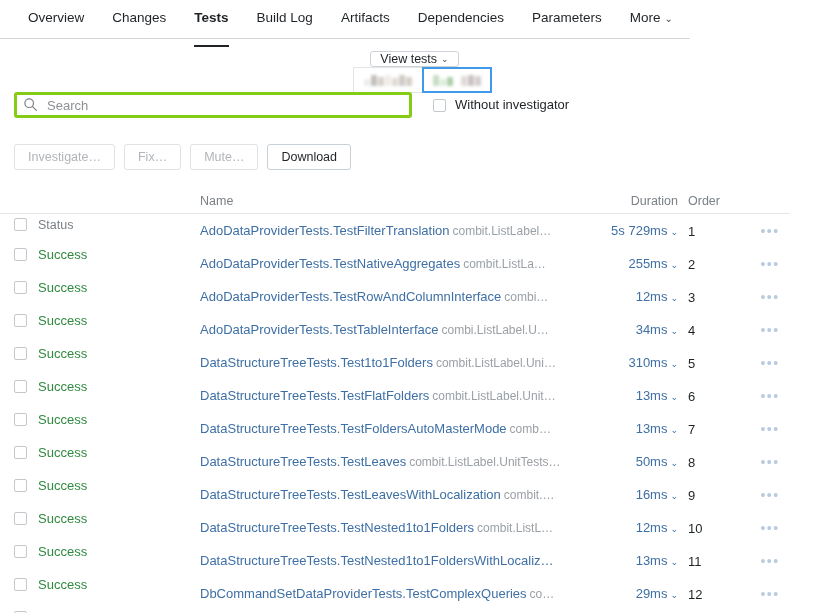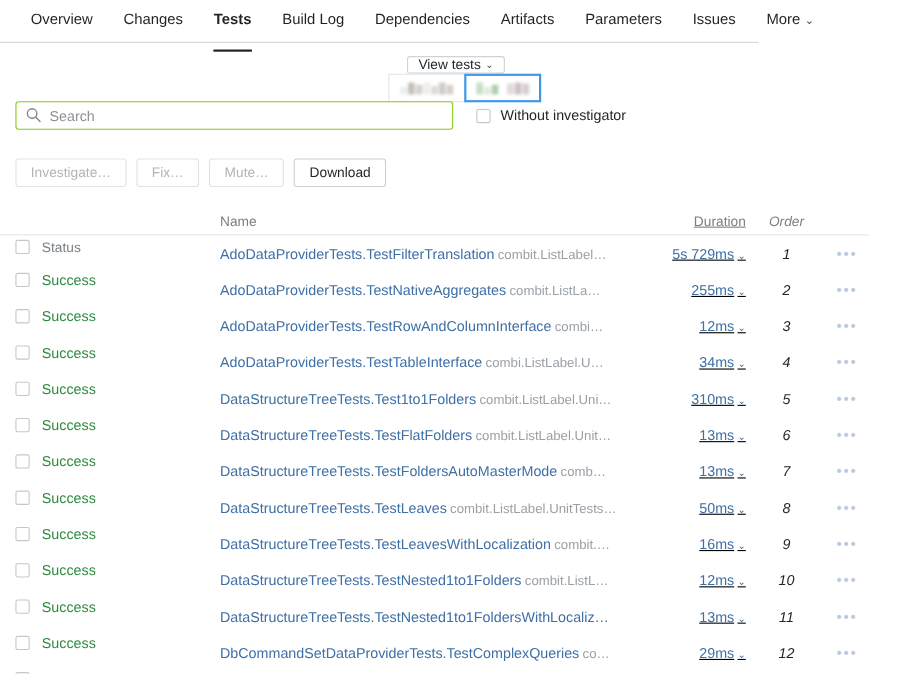--- a/index.html
+++ b/index.html
@@ -104,21 +104,21 @@
     align-items: center;
     padding: 13px 0 0 14px;
   }
   .searchbox {
     position: relative;
     width: 398px;
     height: 26px;
   }
   .searchbox input {
     width: 100%; height: 100%;
-    border: 1px solid #84cc16;
+    border: 3px solid #84cc16;
     border-radius: 3px;
     padding: 0 8px 0 30px;
     font-size: 13px;
     color: #1f2326;
     font-family: "Liberation Sans", sans-serif;
     outline: none;
     background: #fff;
   }
   .searchbox input::placeholder { color: #8c9196; }
   .search-icon {
@@ -183,22 +183,22 @@
     border-bottom: 1px solid #e4e6e8;
     padding-left: 14px;
   }
   .th {
     font-size: 12.5px;
     color: #7a8086;
     line-height: 14px;
   }
   .col-status { width: 186px; display: flex; align-items: center; margin-top: 48px; }
   .col-name   { flex: 1; min-width: 0; }
-  .col-dur    { width: 118px; text-align: right; padding-right: 10px; text-decoration: underline; }
-  .col-order  { width: 62px; text-align: center; padding-right: 8px; font-style: italic; }
+  .col-dur    { width: 118px; text-align: right; padding-right: 10px; }
+  .col-order  { width: 62px; text-align: left; padding-right: 8px; }
   .col-menu   { width: 40px; text-align: center; }
 
   .trow {
     display: flex;
     align-items: center;
     height: 33px;
     padding-left: 14px;
   }
   .status-cell { display: flex; align-items: center; }
   .status-text {
@@ -234,24 +234,23 @@
 </head>
 <body>
 
 <div class="page">
 
   <div class="tabbar">
       <div class="tab"><span>Overview</span></div>
       <div class="tab"><span>Changes</span></div>
       <div class="tab active"><span>Tests</span></div>
       <div class="tab"><span>Build Log</span></div>
+      <div class="tab"><span>Artifacts</span></div>
       <div class="tab"><span>Dependencies</span></div>
-      <div class="tab"><span>Artifacts</span></div>
       <div class="tab"><span>Parameters</span></div>
-      <div class="tab"><span>Issues</span></div>
       <div class="tab"><span>More</span><span class="caret">⌄</span></div>
     </div>
 
   <div class="toolbar1">
     <button class="viewtests-btn">
       <span>View tests</span>
       <span class="caret">⌄</span>
     </button>
     <div class="segmented">
       <div class="seg">

